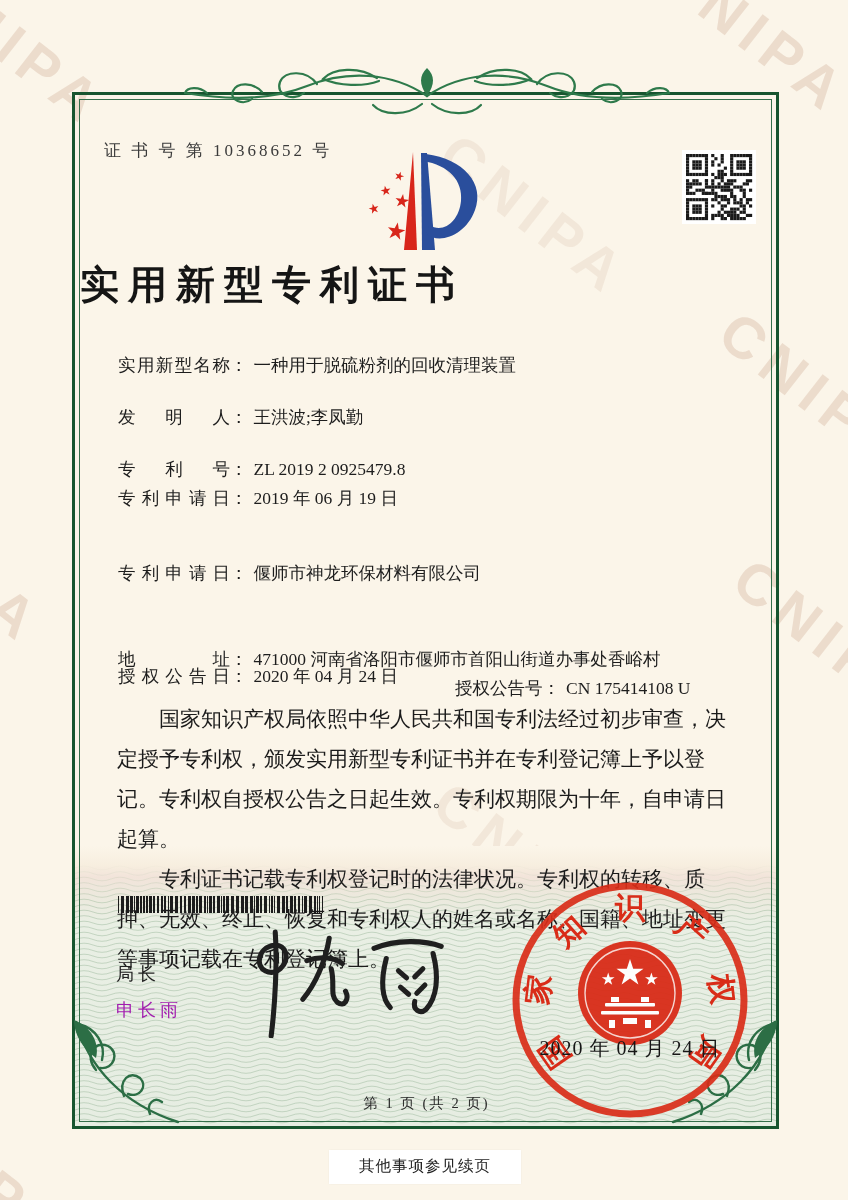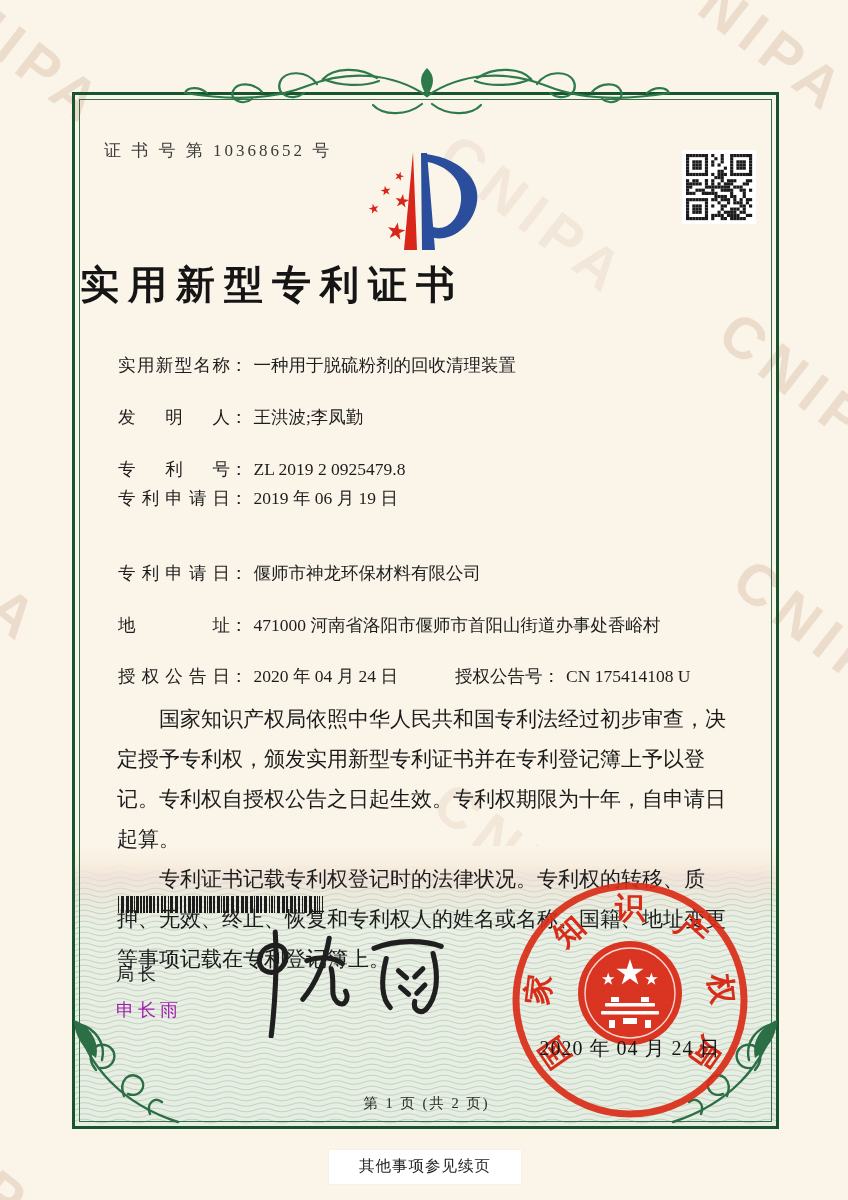--- a/index.html
+++ b/index.html
@@ -53,21 +53,21 @@
     position:absolute;left:80px;top:258px;width:693px;z-index:5;
     font-size:39px;font-weight:700;letter-spacing:9px;
     color:#151515;
   }
   
   .field-row{position:absolute;left:118px;width:640px;z-index:5;font-size:17.5px;color:#1d1d1d;white-space:nowrap;}
   .field-label{display:inline-block;width:112px;text-align:justify;text-align-last:justify;vertical-align:bottom;}
   .field-colon{display:inline-block;}
   .field-value{display:inline-block;padding-left:6px;}
   .pair2{position:absolute;left:337px;top:0;}
-  .pair2 .field-label2{display:inline-block;}
+  .pair2 .field-label2{display:inline-block;margin-top:12px;}
   
   .body-text{position:absolute;left:117px;top:699px;width:618px;z-index:5;color:#1b1b1b;}
   .body-text p{margin:0;text-indent:2em;font-size:21px;line-height:40px;}
   
   .barcode{position:absolute;left:118px;top:896px;width:206px;height:17px;z-index:5;display:flex;overflow:hidden;}
   .barcode span{display:block;height:100%;}
   .director-title{position:absolute;left:116px;top:962px;font-size:18px;color:#222;z-index:5;letter-spacing:4px;}
   .director-name{position:absolute;left:116px;top:998px;font-size:18px;color:#a21caf;z-index:5;letter-spacing:4px;}
   .signature{position:absolute;left:243px;top:926px;z-index:6;}
   .seal{position:absolute;left:505px;top:875px;width:250px;height:250px;z-index:6;}
@@ -460,21 +460,21 @@
   </div>
   <div class="field-row" style="top:457px;">
     <span class="field-label">专利号</span><span class="field-colon">：</span><span class="field-value">ZL 2019 2 0925479.8</span>
   </div>
   <div class="field-row" style="top:486px;">
     <span class="field-label">专利申请日</span><span class="field-colon">：</span><span class="field-value">2019 年 06 月 19 日</span>
   </div>
   <div class="field-row" style="top:561px;">
     <span class="field-label">专利申请日</span><span class="field-colon">：</span><span class="field-value">偃师市神龙环保材料有限公司</span>
   </div>
-  <div class="field-row" style="top:613px;">
+  <div class="field-row" style="top:647px;">
     <span class="field-label">地址</span><span class="field-colon">：</span><span class="field-value">471000 河南省洛阳市偃师市首阳山街道办事处香峪村</span>
   </div>
   <div class="field-row" style="top:664px;">
     <span class="field-label">授权公告日</span><span class="field-colon">：</span><span class="field-value">2020 年 04 月 24 日</span>
     <span class="pair2">
       <span class="field-label2">授权公告号</span><span class="field-colon">：</span><span class="field-value">CN 175414108 U</span>
     </span>
   </div>
 
   <div class="body-text">

